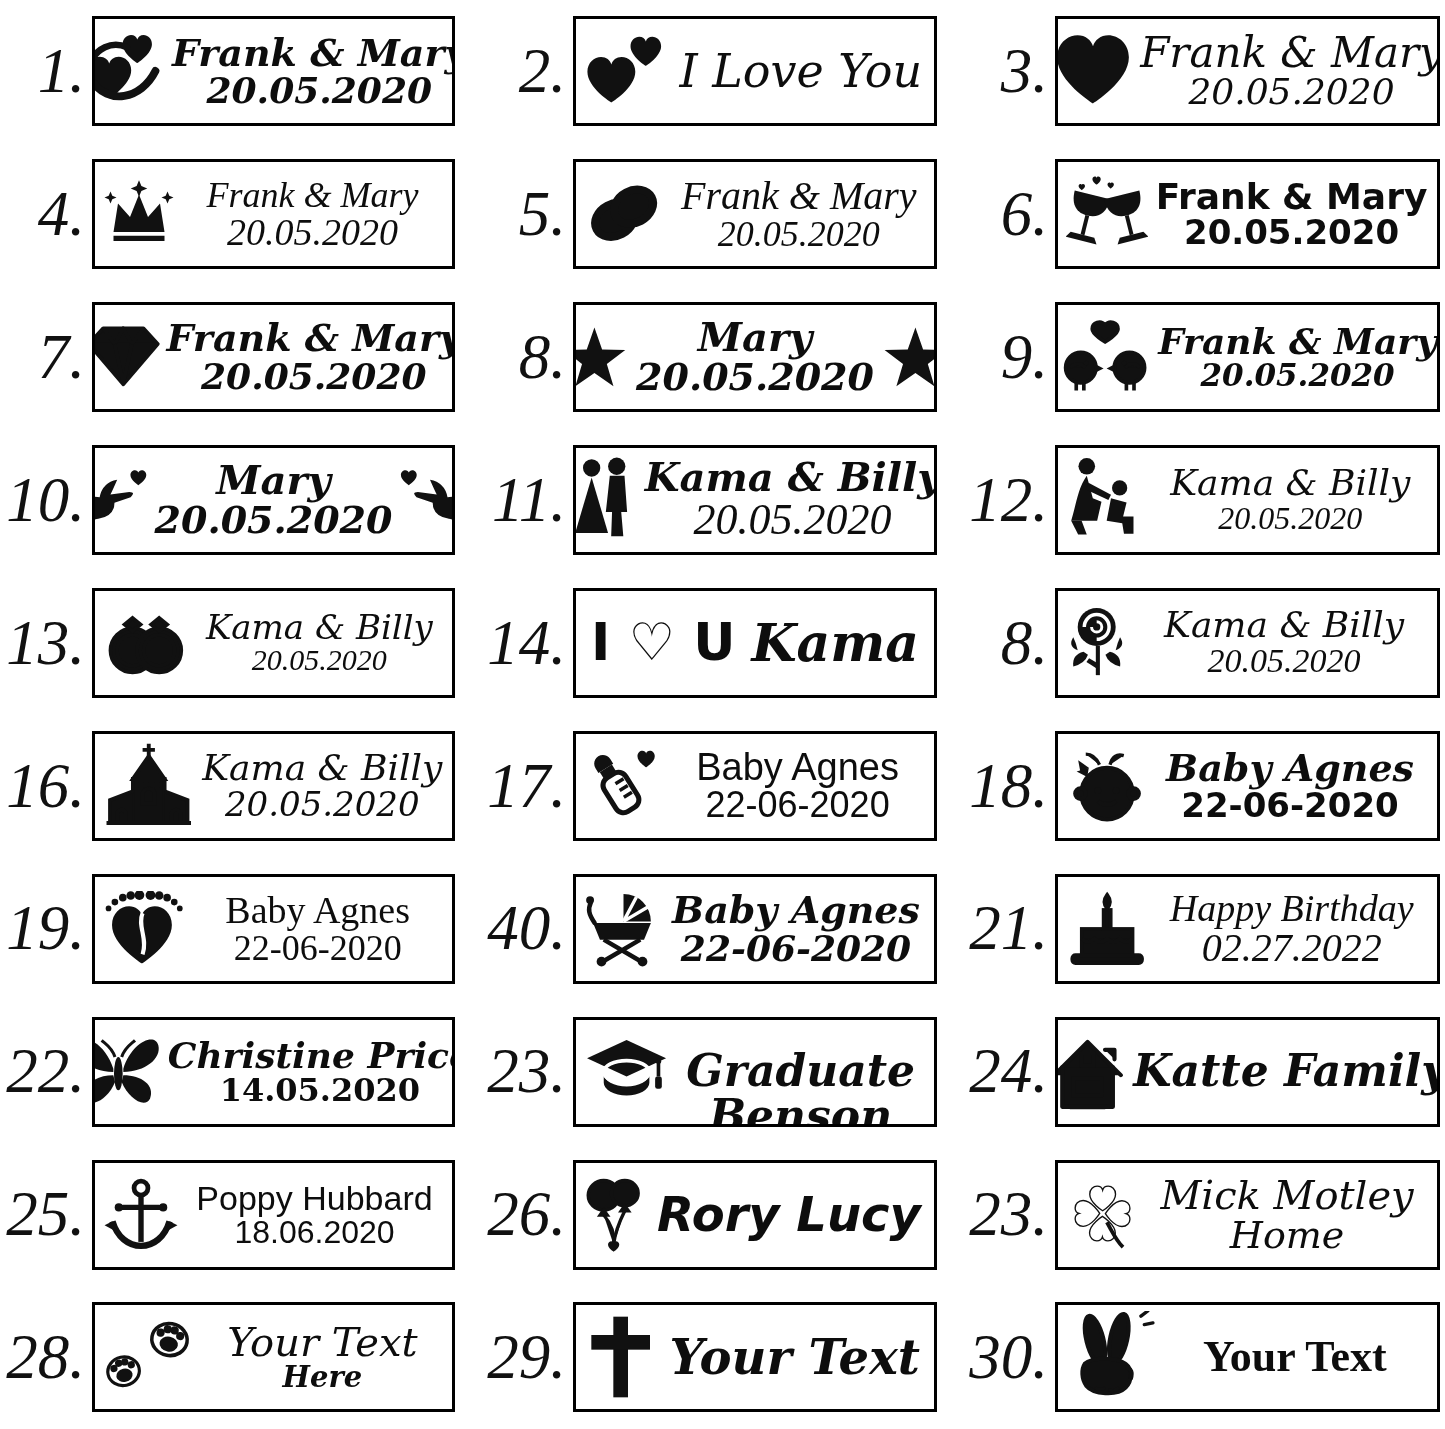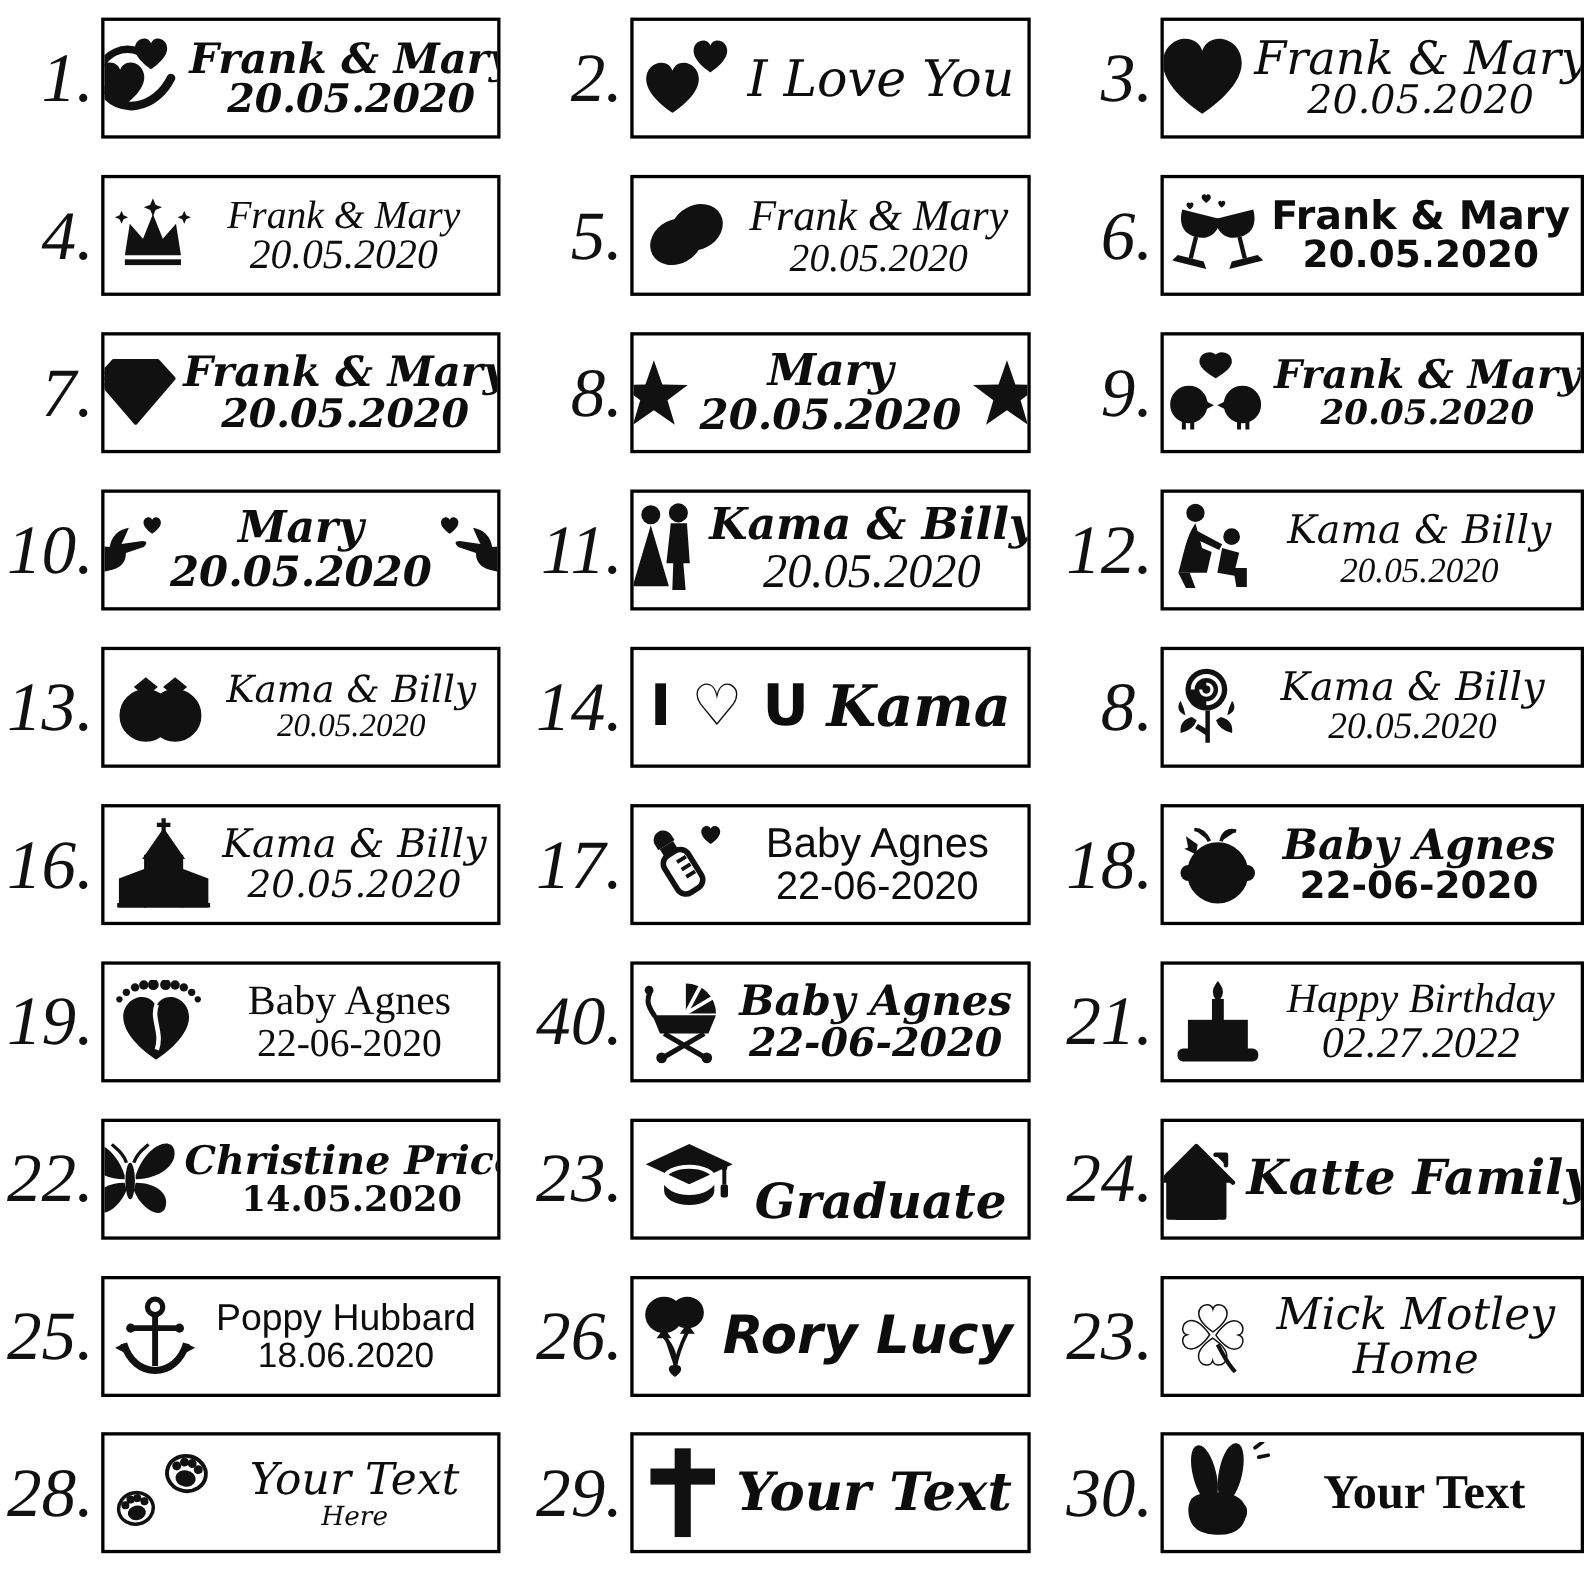--- a/index.html
+++ b/index.html
@@ -481,20 +481,21 @@
             <path d="M28 4L54 16L28 28L2 16Z"></path>
             <path d="M13 26a15 8.5 0 0 0 30 0v6a15 8.5 0 0 1-30 0Z"></path>
             <ellipse cx="28" cy="25" rx="15" ry="7.5" fill="none" stroke="#fff" stroke-width="2.4"></ellipse>
             <path d="M49 18v10" fill="none" stroke="#111" stroke-width="2.4"></path>
             <circle cx="49" cy="18" r="1.8"></circle>
             <rect x="46.8" y="28" width="4.4" height="8" rx="1.5"></rect>
           </svg>
         </span>
         <div class="lines" data-name="design-text">
           <span class="tline f-dsbi" data-name="design-text-line" style="font-size: 44px; margin-top: 44px;">Graduate</span>
+          <span class="tline f-dsbi" data-name="design-text-line" style="font-size: 44px;">Benson</span>
         </div>
       </div>
     </div>
     <div class="cell" data-name="design-option-24">
       <div class="num" data-name="item-number">24.</div>
       <div class="box" data-name="design-box">
         <span class="icon" data-name="house-icon">
           <svg viewBox="0 0 50 48" fill="none" stroke="#111" stroke-width="2.6" stroke-linecap="round" stroke-linejoin="round">
             <path d="M4 26L25 5L46 26"></path>
             <path d="M36 10h6v6"></path>
@@ -587,21 +588,21 @@
               <ellipse cy="2.6" rx="5.2" ry="4.2"></ellipse>
               <circle cx="-5.6" cy="-3" r="2.3"></circle>
               <circle cx="-2" cy="-5.6" r="2.3"></circle>
               <circle cx="2" cy="-5.6" r="2.3"></circle>
               <circle cx="5.6" cy="-3" r="2.3"></circle>
             </g>
           </svg>
         </span>
         <div class="lines" data-name="design-text">
           <span class="tline f-dsi" data-name="design-text-line" style="font-size: 40px;">Your Text</span>
-          <span class="tline f-dsi" data-name="design-text-line" style="font-size: 24px;">Here</span>
+          <span class="tline f-dsi" data-name="design-text-line" style="font-size: 29px; font-weight: bold;">Here</span>
         </div>
       </div>
     </div>
     <div class="cell" data-name="design-option-29">
       <div class="num" data-name="item-number">29.</div>
       <div class="box" data-name="design-box">
         <span class="icon" data-name="cross-icon">
           <svg viewBox="0 0 40 48">
             <rect x="16" y="2" width="8" height="44"></rect>
             <rect x="4" y="12" width="32" height="8"></rect>

